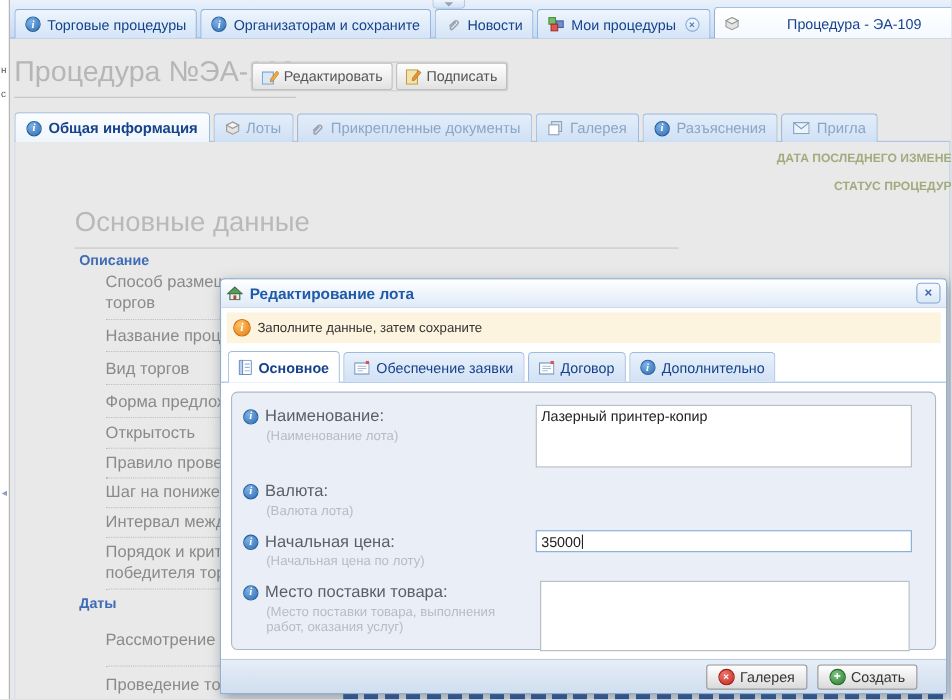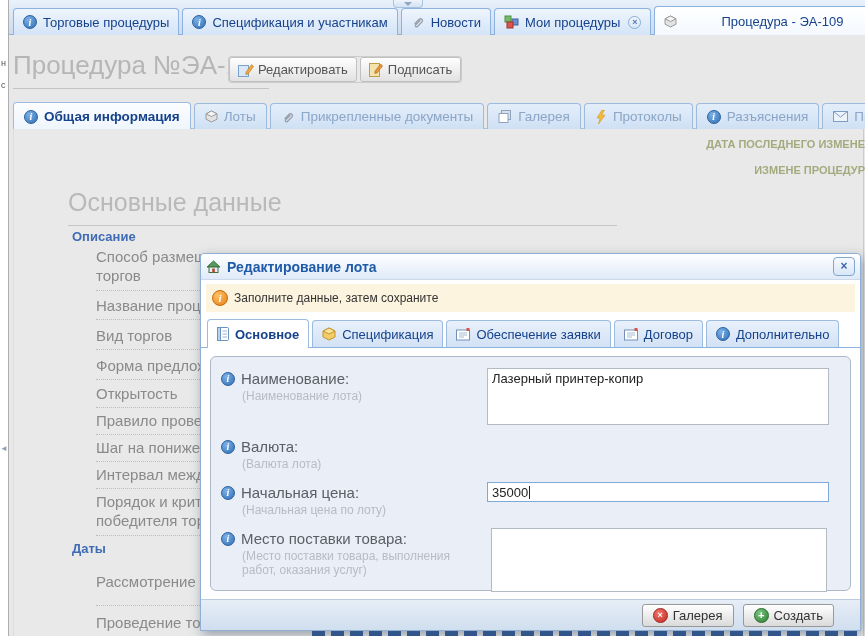--- a/index.html
+++ b/index.html
@@ -141,21 +141,21 @@
   </div>
 
   <div class="topbar">
     <div class="btabs">
       <div class="btab">
         <span class="ic-info">i</span>
         <span>Торговые процедуры</span>
       </div>
       <div class="btab">
         <span class="ic-info">i</span>
-        <span>Спецификация и участникам</span>
+        <span>Организаторам и сохраните</span>
       </div>
       <div class="btab">
         <span>
             <svg width="14" height="14" viewBox="0 0 14 14">
               <path d="M4 8.5 L8.2 4.3 a1.9 1.9 0 0 1 2.7 2.7 L6.4 11.5 a1.2 1.2 0 0 1 -1.7 -1.7 L9 5.5" fill="none" stroke="#9aa0aa" stroke-width="1.3" stroke-linecap="round"></path>
             </svg>
           </span>
         <span>Новости</span>
       </div>
       <div class="btab">
@@ -232,45 +232,37 @@
     <div class="ptab">
       <span>
           <svg width="14" height="14">
             <rect x="3.5" y="0.5" width="9" height="9" fill="#d7dfeb" stroke="#8fa3bd"></rect>
             <rect x="1" y="3.5" width="9" height="9" fill="#fff" stroke="#8fa3bd"></rect>
           </svg>
         </span>
       <span>Галерея</span>
     </div>
     <div class="ptab">
-      <span>
-          <svg width="12" height="14">
-            <polygon points="7,0 2,8 5.2,8 3.5,14 10,5.2 6.6,5.2 9.5,0" fill="#f7bb3e" stroke="#d39418" stroke-width="0.6"></polygon>
-          </svg>
-        </span>
-      <span>Протоколы</span>
-    </div>
-    <div class="ptab">
       <span class="ic-info">i</span>
       <span>Разъяснения</span>
     </div>
     <div class="ptab">
       <span>
           <svg width="15" height="11">
             <rect x="0.5" y="0.5" width="14" height="10" fill="#eef3fa" stroke="#7d9cc4"></rect>
             <path d="M0.5,0.5 L7.5,6 L14.5,0.5" fill="none" stroke="#7d9cc4"></path>
           </svg>
         </span>
       <span>Пригла</span>
     </div>
   </div>
   <div class="content"></div>
 
   <div class="meta-label" style="top:138px">ДАТА ПОСЛЕДНЕГО ИЗМЕНЕ</div>
-  <div class="meta-label" style="top:164px">ИЗМЕНЕ ПРОЦЕДУР</div>
+  <div class="meta-label" style="top:164px">СТАТУС ПРОЦЕДУР</div>
 
   <div class="section-title">Основные данные</div>
   <div class="grp-title" style="top:229px">Описание</div>
 
   <div class="drow" style="top:247px;height:44px">
     <span>Способ размеще</span>
     <span>торгов</span>
   </div>
   <div class="drow" style="top:296px;height:24px">
     <span>Название процед</span>
@@ -329,29 +321,20 @@
         <span>
             <svg width="12" height="14">
               <rect x="0.5" y="0.5" width="11" height="13" rx="1" fill="#fff" stroke="#6b94c6"></rect>
               <rect x="0.5" y="0.5" width="3" height="13" fill="#bcd2ea" stroke="#6b94c6"></rect>
               <line x1="5.5" y1="4" x2="10" y2="4" stroke="#9ab4d4"></line>
               <line x1="5.5" y1="7" x2="10" y2="7" stroke="#9ab4d4"></line>
               <line x1="5.5" y1="10" x2="10" y2="10" stroke="#9ab4d4"></line>
             </svg>
           </span>
         <span>Основное</span>
-      </div>
-      <div class="m-tab">
-        <span>
-            <svg width="14" height="14">
-              <polygon points="7,1 13,4 13,10 7,13 1,10 1,4" fill="#f2cd68" stroke="#c3942c"></polygon>
-              <polygon points="7,1 13,4 7,7 1,4" fill="#f9e49d" stroke="#c3942c"></polygon>
-            </svg>
-          </span>
-        <span>Спецификация</span>
       </div>
       <div class="m-tab">
         <span>
             <svg width="14" height="13">
               <rect x="0.5" y="2" width="13" height="10" fill="#fff" stroke="#7191bb"></rect>
               <line x1="3" y1="5" x2="11" y2="5" stroke="#a6bcd6"></line>
               <line x1="3" y1="7" x2="11" y2="7" stroke="#a6bcd6"></line>
               <line x1="3" y1="9" x2="8" y2="9" stroke="#a6bcd6"></line>
               <rect x="10.5" y="0" width="3" height="3" fill="#d9534f"></rect>
             </svg>

